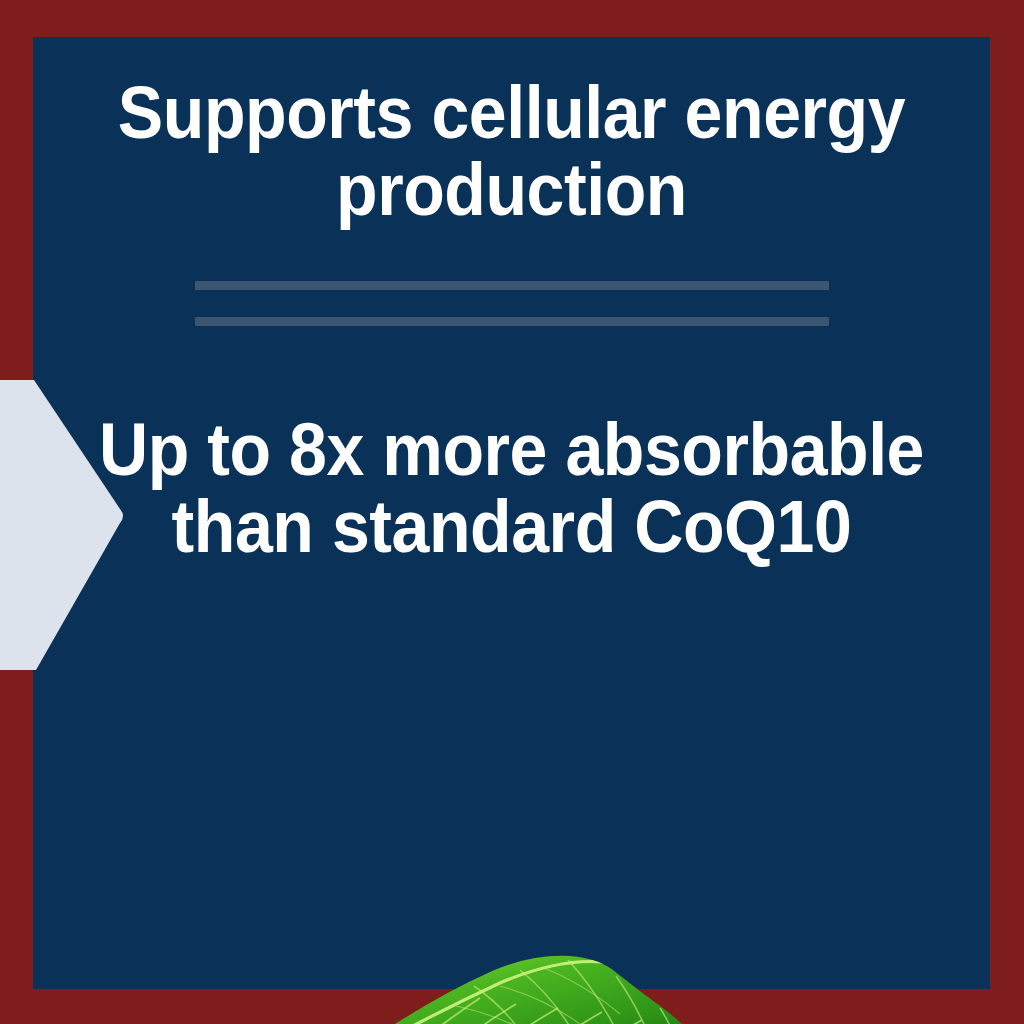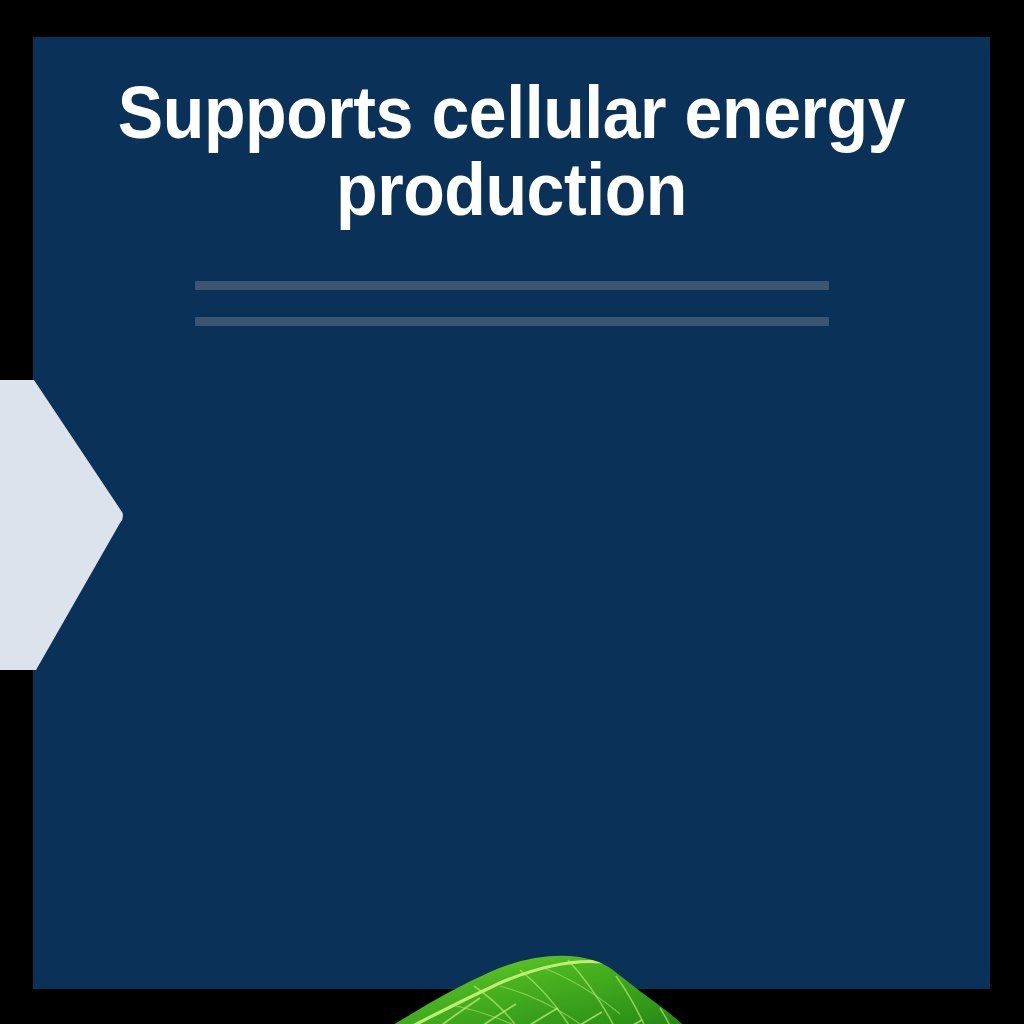--- a/index.html
+++ b/index.html
@@ -12,21 +12,21 @@
     height: 1024px;
     overflow: hidden;
     font-family: "Liberation Sans", sans-serif;
     background: #dde3ed;
   }
 
   #stage {
     position: relative;
     width: 1024px;
     height: 1024px;
-    background: #000000;
+    background: #7f1d1d;
     overflow: hidden;
   }
 
   
   #panel {
     position: absolute;
     left: 33px;
     top: 37px;
     width: 957px;
     height: 952px;
@@ -128,20 +128,23 @@
 
     <div class="divider-row">
       <div class="divider"></div>
     </div>
 
 
     <div class="divider-row">
       <div class="divider"></div>
     </div>
 
+    <div class="benefit" id="benefit-2">
+      <span class="benefit-text">Up to 8x more absorbable than standard CoQ10</span>
+    </div>
 
   </div>
 
   <div id="chevron-wrap">
     <svg width="130" height="290" viewBox="0 0 130 290" xmlns="http://www.w3.org/2000/svg">
       <path d="M 0 0 L 34 0 L 120 129 Q 126 136 120 143 L 36 290 L 0 290 L 0 254 L 72 136 L 0 36 Z" fill="#dde3ed"></path>
       <path d="M -10 30 L 26 30 L 112 131 Q 118 136 112 141 L 28 260 L -10 260 Z" fill="#dde3ed"></path>
     </svg>
   </div>
 

